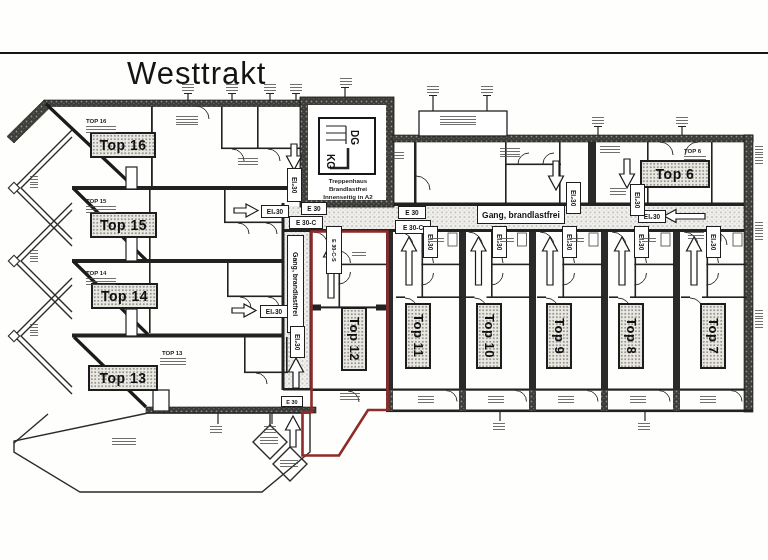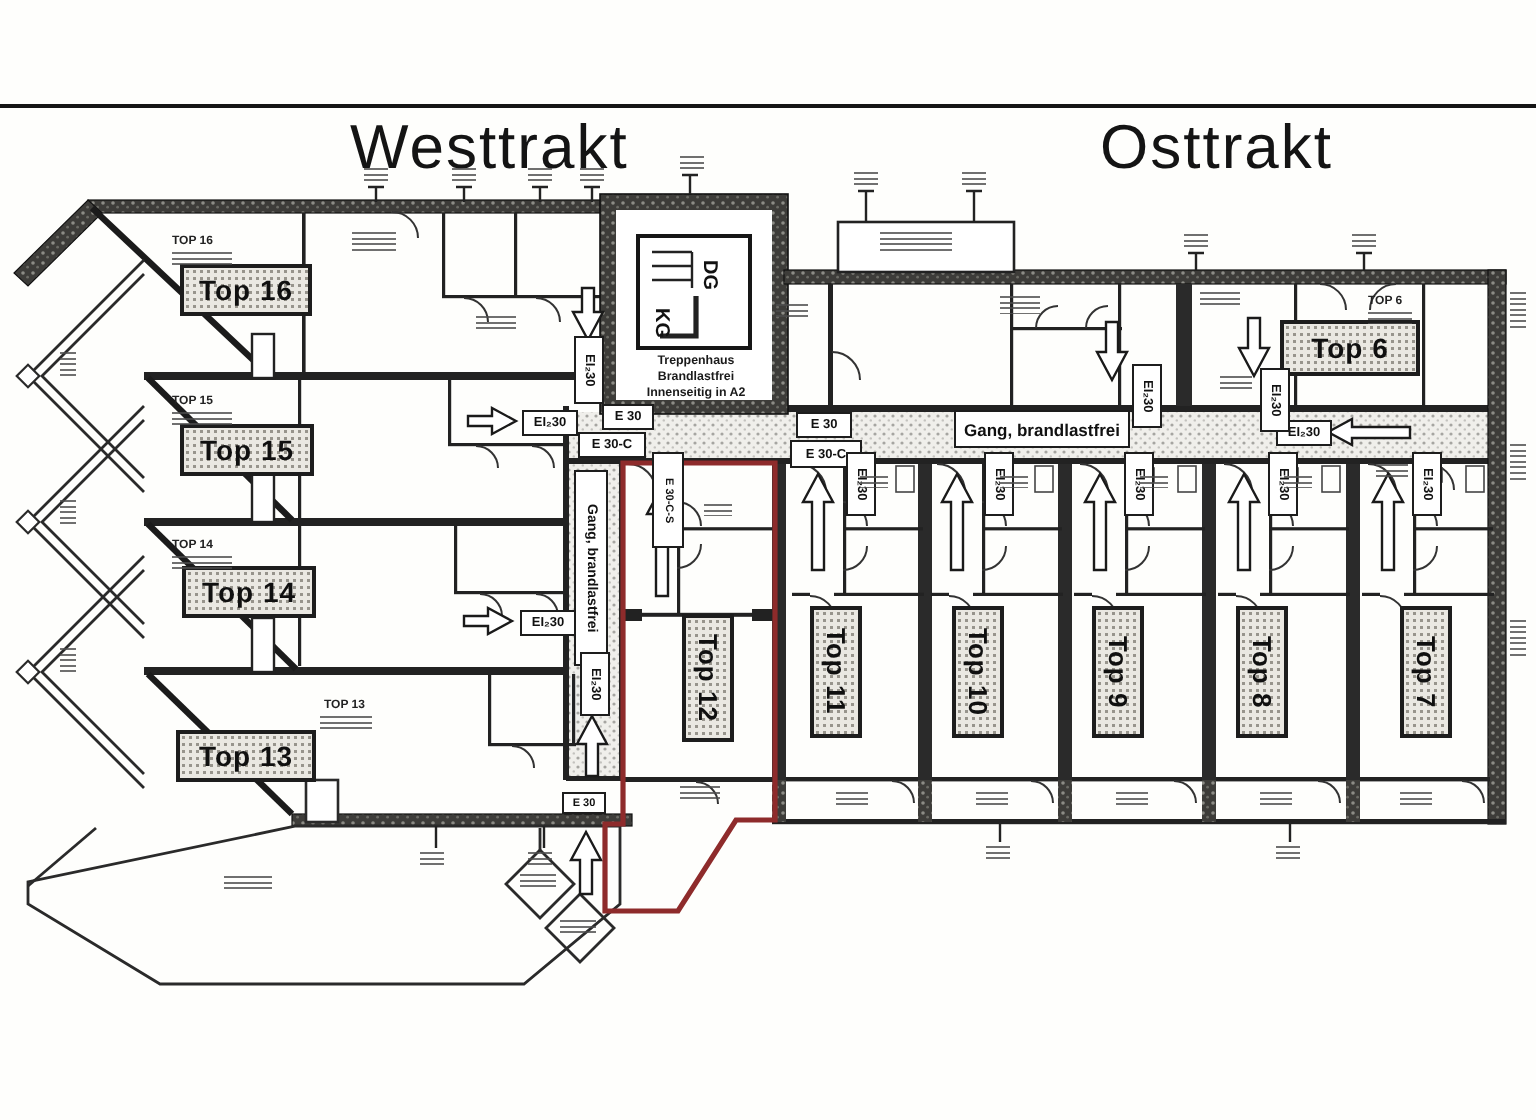--- a/index.html
+++ b/index.html
@@ -1,19 +1,19 @@
 <!DOCTYPE html>
 <html><head>
 <meta charset="utf-8">
 <style>
   html,body{margin:0;padding:0;background:#ffffff;}
   .stage{position:relative;width:768px;height:560px;background:#fefefc;overflow:hidden;
          font-family:"Liberation Sans",sans-serif;color:#111;}
   .toprule{position:absolute;left:0;top:52px;width:768px;height:2px;background:#151515;}
-  .title{position:absolute;font-size:31px;font-weight:400;letter-spacing:1px;color:#141414;margin-left:48px;}
+  .title{position:absolute;font-size:31px;font-weight:400;letter-spacing:1px;color:#141414;}
   
   .ubox{position:absolute;border:2px solid #1d1d1d;
         background-color:#eae8e2;
         background-image:radial-gradient(#97948c 0.8px, rgba(0,0,0,0) 0.9px);
         background-size:3.5px 3.5px;
         display:flex;align-items:center;justify-content:center;
         font-weight:bold;font-size:14px;letter-spacing:.5px;color:#101010;}
   .ubox.v{writing-mode:vertical-rl;font-size:13px;}
   
   .fbox{position:absolute;border:1.2px solid #1d1d1d;background:#fff;
@@ -30,21 +30,20 @@
       background-image:repeating-linear-gradient(to bottom,#4c4c4c 0,#4c4c4c 1px,rgba(0,0,0,0) 1px,rgba(0,0,0,0) 2.8px);}
   svg{position:absolute;left:0;top:0;}
 </style>
 </head>
 <body>
 
 <div class="stage">
 
   <div class="toprule"></div>
   <div class="title" style="left:127px;top:56px;">Westtrakt</div>
-  <div class="title" style="left:502px;top:56px;">Osttrakt</div>
 
   <svg width="768" height="560" viewBox="0 0 768 560">
     <defs>
       <pattern id="wt" width="5" height="5" patternUnits="userSpaceOnUse">
         <rect width="5" height="5" fill="#3d3c39"></rect>
         <circle cx="1.5" cy="1.5" r="0.9" fill="#8c8c86"></circle>
         <circle cx="3.8" cy="3.6" r="0.7" fill="#6b6b65"></circle>
       </pattern>
       <pattern id="cd" width="4.5" height="4.5" patternUnits="userSpaceOnUse">
         <rect width="4.5" height="4.5" fill="#f0efeb"></rect>

